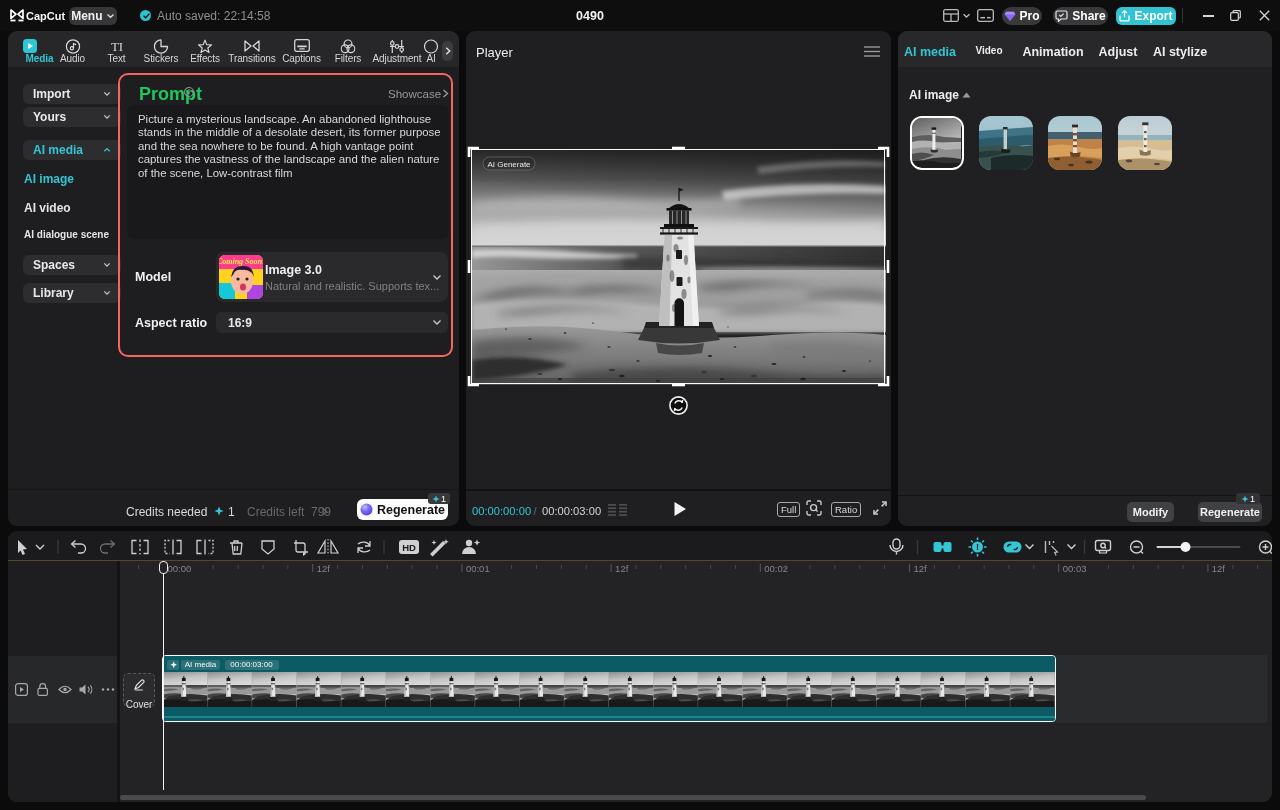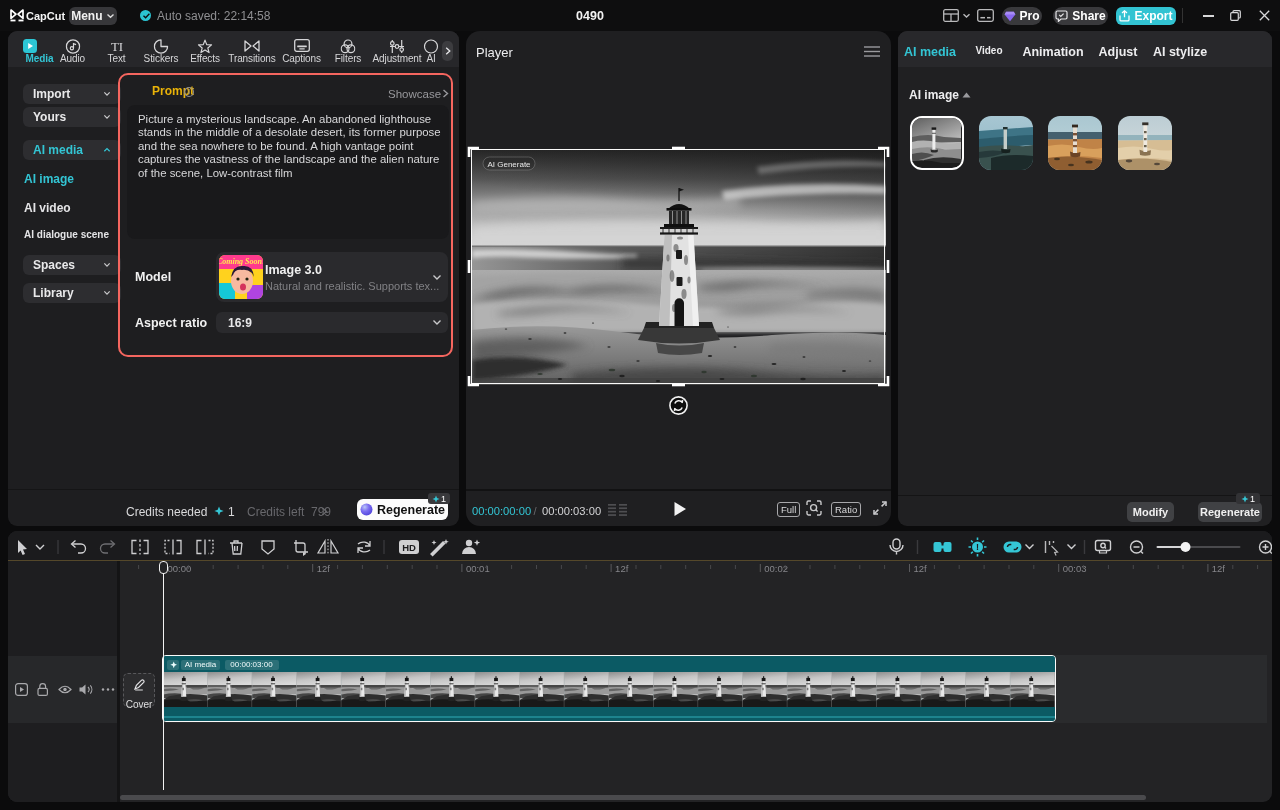--- a/index.html
+++ b/index.html
@@ -195,21 +195,21 @@
     <div class="btn-side" style="top:252px;">
         <span>Library</span>
         <svg class="chev" viewBox="0 0 9 6">
           <path d="M1.5 1.2 L4.5 4.2 L7.5 1.2" stroke="#c9c9cb" stroke-width="1.4" fill="none"></path>
         </svg>
       </div>
   </div>
 
   <div id="promptzone">
     <div class="abs" style="left:110px;top:42px;width:335px;height:284px;border:2.5px solid #f5665f;border-radius:10px;box-sizing:border-box;"></div>
-    <div class="abs" style="left:144px;top:53px;font-size:12px;font-weight:bold;color:#eab308;">Prompt</div>
+    <div class="abs" style="left:131px;top:53px;font-size:18px;font-weight:bold;color:#22c55e;">Prompt</div>
     <svg class="abs" style="left:176px;top:56px;" width="10" height="10" viewBox="0 0 11 11">
         <circle cx="5.5" cy="5.5" r="4.9" fill="none" stroke="#8f8f93" stroke-width="1.2"></circle>
         <line x1="5.5" y1="5" x2="5.5" y2="8" stroke="#8f8f93" stroke-width="1.2"></line>
         <circle cx="5.5" cy="3.1" r="0.8" fill="#8f8f93"></circle>
       </svg>
     <div class="abs" style="left:380px;top:56.5px;font-size:11.5px;color:#98989c;">Showcase</div>
     <svg class="abs" style="left:434px;top:58px;" width="7" height="9" viewBox="0 0 7 9">
         <path d="M1.5 1 L5.5 4.5 L1.5 8" stroke="#98989c" stroke-width="1.4" fill="none"></path>
       </svg>
     <div class="abs" style="left:119px;top:74px;width:322px;height:134px;background:#19191b;border-radius:8px;"></div>
@@ -274,21 +274,21 @@
     </div>
     <div class="abs" style="left:420px;top:462px;width:22px;height:11px;background:#39393c;border-radius:3px;display:flex;align-items:center;justify-content:center;font-size:9px;color:#fff;">
       <svg width="8" height="8" viewBox="0 0 8 8">
           <path d="M4 0.5 L5 3 L7.5 4 L5 5 L4 7.5 L3 5 L0.5 4 L3 3 Z" fill="#35c6d5"></path>
         </svg>
         <span style="margin-left:1px;">1</span>
     </div>
   </div>
 </div>
 
-<div class="panel" id="player" style="left:466px;top:31px;width:425px;height:495px;background:#1f1f21;border-radius:14px;">
+<div class="panel" id="player" style="left:466px;top:31px;width:425px;height:495px;background:#1f1f21;">
   <div class="abs" style="left:10px;top:14px;font-size:13px;color:#ececee;">Player</div>
   <svg class="abs" style="left:398px;top:15px;" width="16" height="11" viewBox="0 0 16 11">
       <g stroke="#9a9a9e" stroke-width="1.4">
         <line x1="0" y1="1" x2="16" y2="1"></line>
         <line x1="0" y1="5.5" x2="16" y2="5.5"></line>
         <line x1="0" y1="10" x2="16" y2="10"></line>
       </g>
     </svg>
   <div id="videobox">
     <svg class="abs" style="left:6px;top:119px;" width="414" height="235" viewBox="0 0 414 235">

